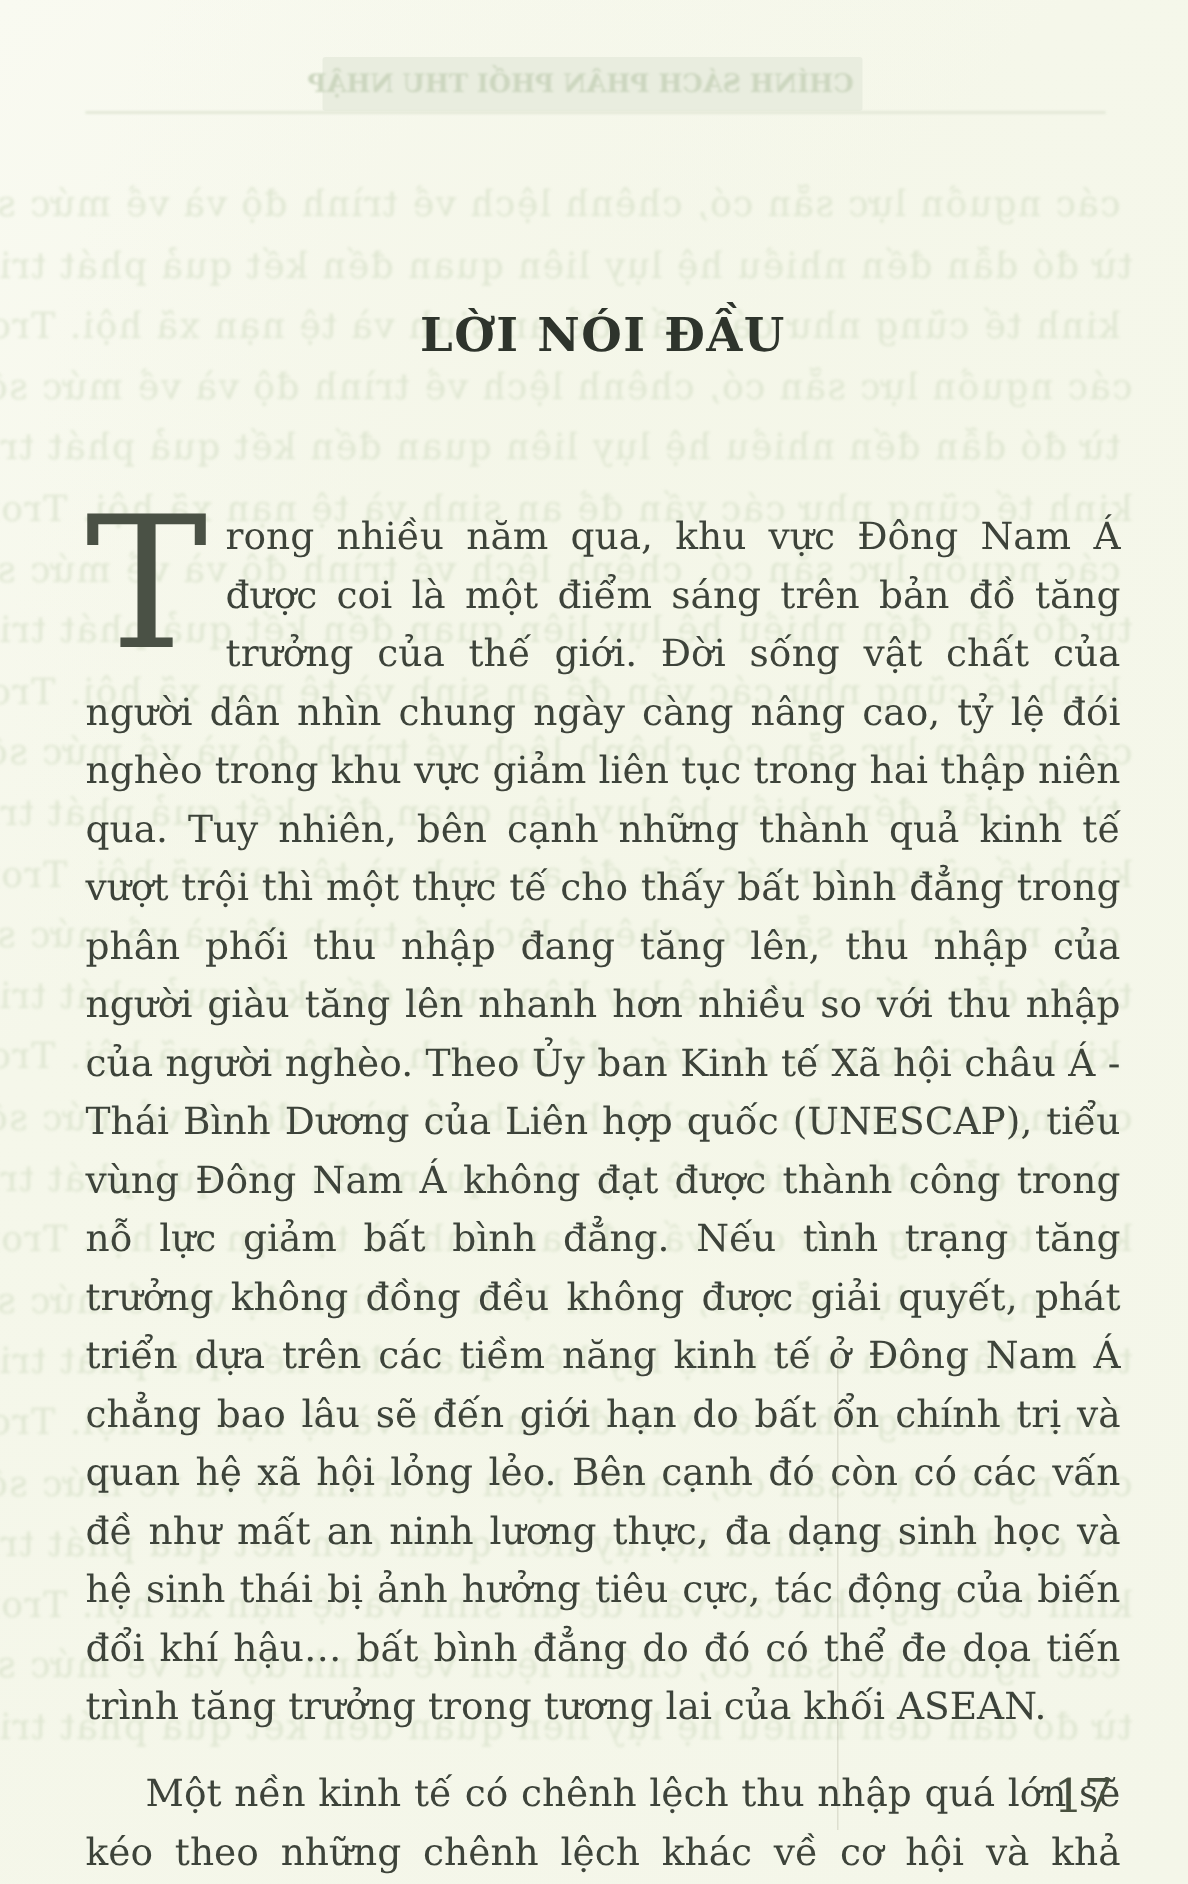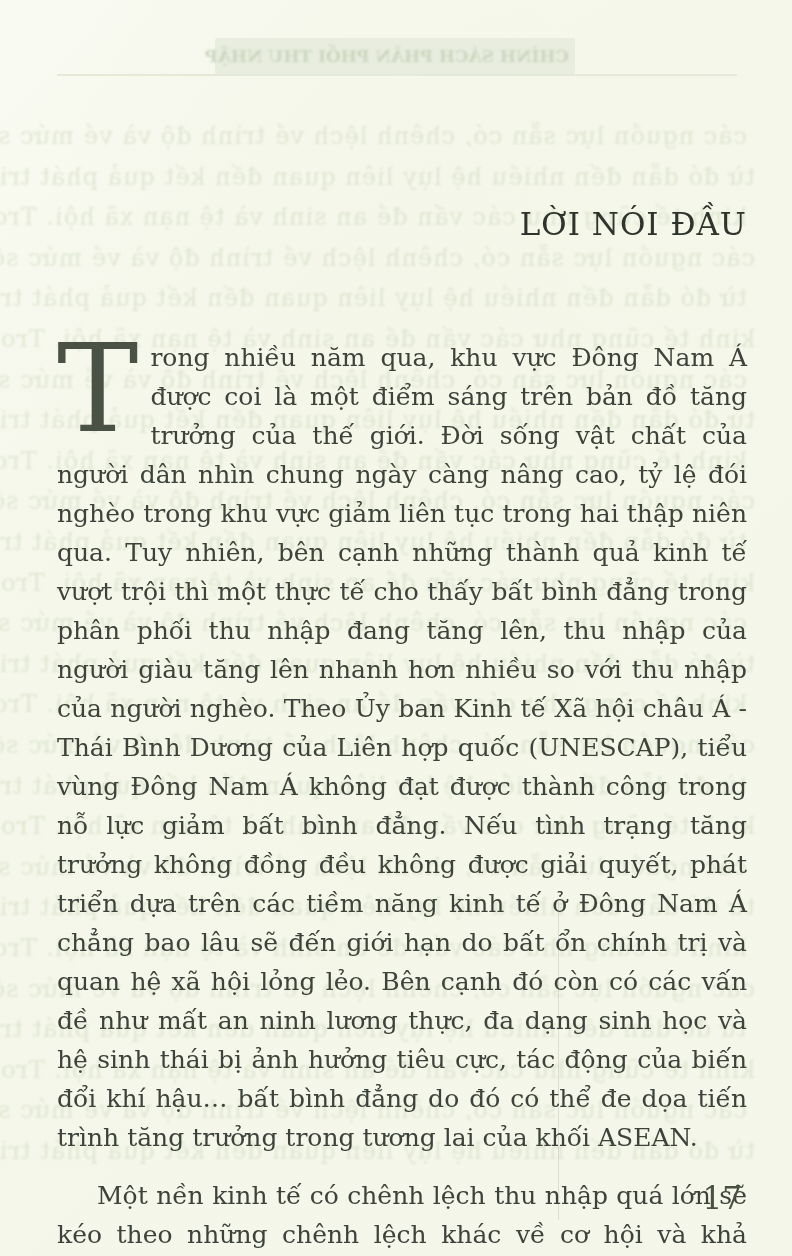--- a/index.html
+++ b/index.html
@@ -83,23 +83,23 @@
     z-index: 1;
   }
 
   
   .title {
     position: absolute;
     left: 57px;
     top: 206px;
     width: 690px;
     margin: 0;
-    text-align: right;
+    text-align: center;
     font-size: 31px;
-    font-weight: normal;
+    font-weight: bold;
     letter-spacing: 1px;
     color: #2e342c;
     z-index: 2;
   }
   .body-text {
     position: absolute;
     left: 57px;
     top: 338px;
     width: 690px;
     z-index: 2;

